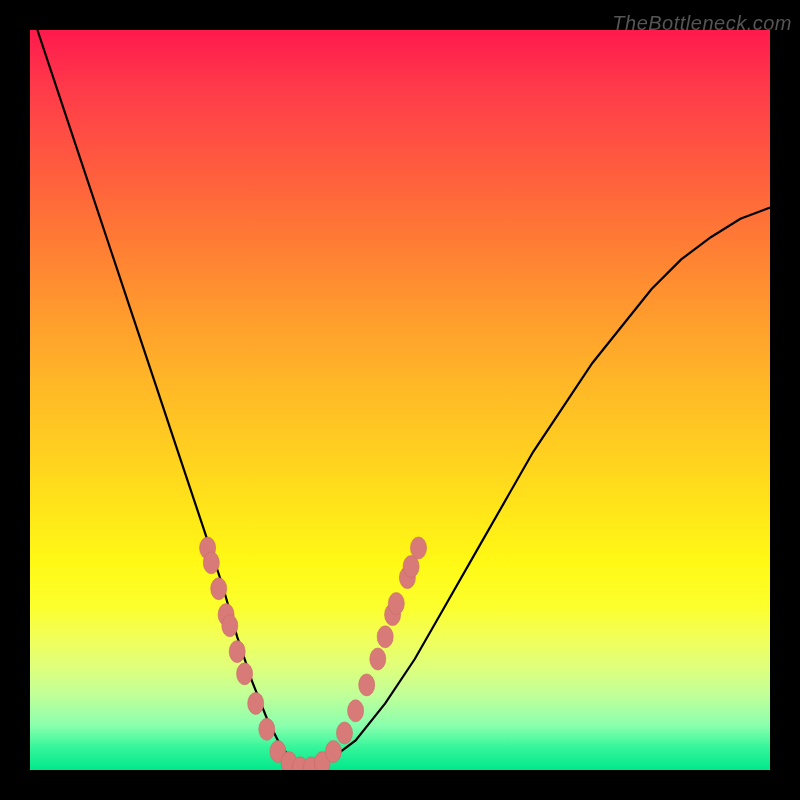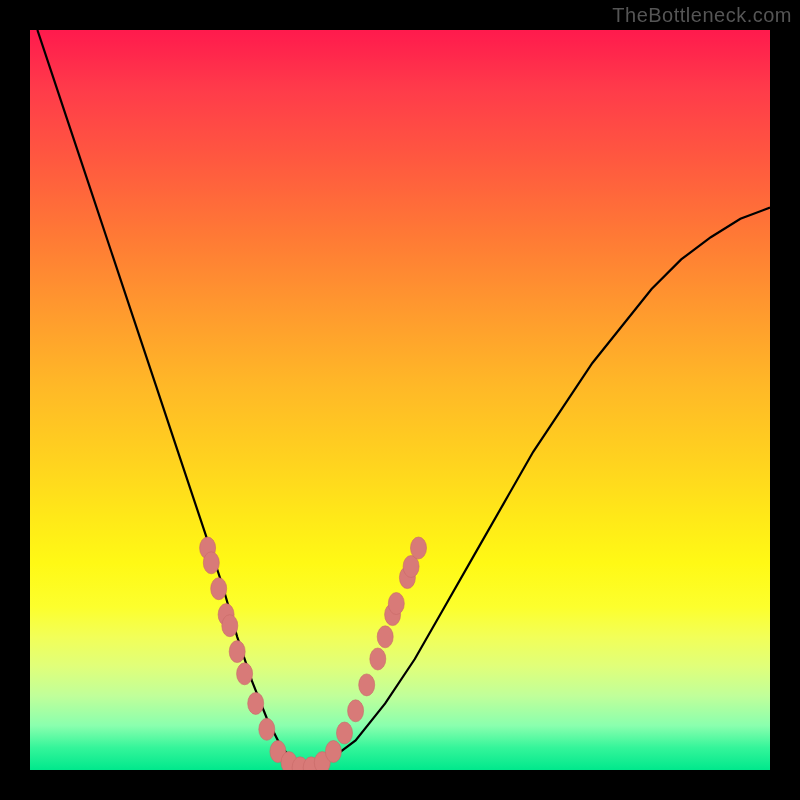--- a/index.html
+++ b/index.html
@@ -40,26 +40,27 @@
       #e0ff7a 86%,
       #c0ff9a 90%,
       #8affae 94%,
       #34f59a 97%,
       #00e88c 100%
     );
     overflow: hidden;
   }
   .watermark {
     position: absolute;
-    top: 4px;
+    top: 12px;
     right: 8px;
     color: #555;
     font-size: 20px;
     letter-spacing: 0.5px;
     user-select: none;
+    font-style: italic;
   }
   svg.curve {
     position: absolute;
     left: 0; top: 0;
     width: 740px;
     height: 740px;
   }
   .pt {
     fill: #d87a78;
     stroke: #c86a68;

